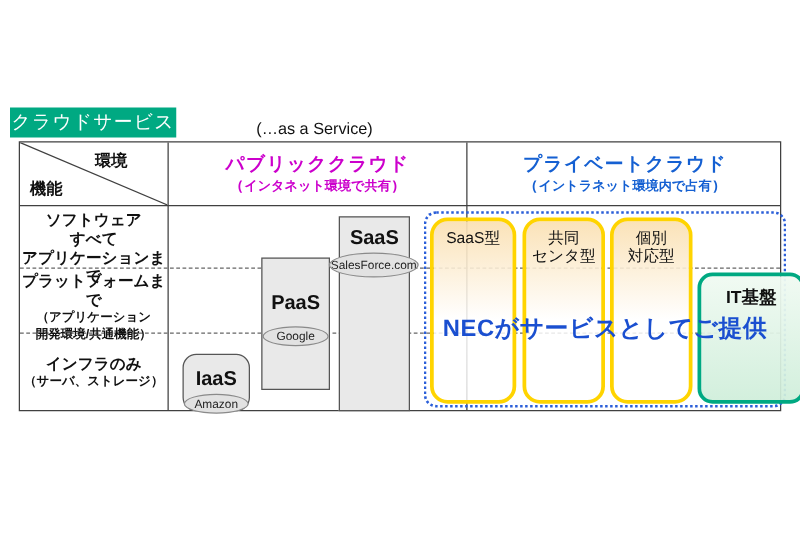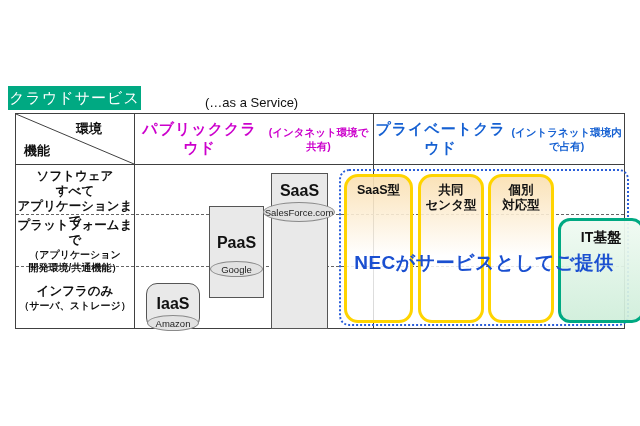--- a/index.html
+++ b/index.html
@@ -60,23 +60,24 @@
     font-size: 13px; font-weight: bold; color: #111111;
   }
   .corner-func {
     position: absolute; left: 8px; top: 28px;
     font-size: 13px; font-weight: bold; color: #111111;
   }
 
   
   .col-header {
     position: absolute; top: 0; height: 50px;
-    display: flex; flex-direction: row;
+    display: flex; flex-direction: column;
     align-items: center; justify-content: center;
     text-align: center;
+    font-family: Liberation Mono, monospace;
   }
   .col-header-public { left: 119px; width: 238px; }
   .col-header-private { left: 358px; width: 252px; }
   .col-title { font-size: 15px; font-weight: bold; letter-spacing: 1px; }
   .col-sub { font-size: 10.5px; font-weight: bold; margin-top: 1px; }
   .col-header-public .col-title, .col-header-public .col-sub { color: #CC00CC; }
   .col-header-private .col-title, .col-header-private .col-sub { color: #1560D2; }
 
   
   .func-row {
@@ -89,21 +90,21 @@
   .row-main { font-size: 12.5px; font-weight: bold; line-height: 15px; }
   .row-sub  { font-size: 10px;  font-weight: bold; line-height: 13px; }
 
   
   .bar {
     position: absolute;
     background: #E9E9E9;
     border: 1px solid #555555;
   }
   .bar-iaas { left: 130px; top: 169px; width: 54px; height: 46px; border-radius: 11px; }
-  .bar-paas { left: 193px; top: 92px; width: 55px; height: 92px; padding-left: 45px; }
+  .bar-paas { left: 193px; top: 92px; width: 55px; height: 106px; padding-left: 45px; }
   .bar-saas { left: 255px; top: 59px;  width: 57px; height: 156px; }
   .bar-label {
     position: absolute; left: 0; width: 100%;
     text-align: center;
     font-size: 16px; font-weight: bold; color: #111111;
   }
   .bar-label-iaas { top: 11px; }
   .bar-label-paas { top: 27px; }
   .bar-label-saas { top: 8px; }
 
@@ -135,21 +136,21 @@
     border-radius: 14px;
     background: linear-gradient(180deg, rgba(250,224,178,0.92) 0%, rgba(255,255,255,0.85) 55%, rgba(255,255,255,0.80) 100%);
     text-align: center;
   }
   .service-box-1 { left: 328px; width: 69px; }
   .service-box-2 { left: 402px; width: 66px; }
   .service-box-3 { left: 472px; width: 66px; }
   .service-box-label {
     display: block;
     margin-top: 6px;
-    font-size: 12.5px; font-weight: bold; color: #111111;
+    font-size: 12.5px; font-weight: normal; color: #111111;
     line-height: 15px;
     white-space: pre-line;
   }
   .it-base-box {
     position: absolute;
     left: 542px; top: 104px;
     width: 86px; height: 105px;
     border: 3px solid #00A982;
     border-radius: 12px;
     background: linear-gradient(180deg, rgba(240,250,242,0.95) 0%, rgba(207,238,218,0.92) 100%);

